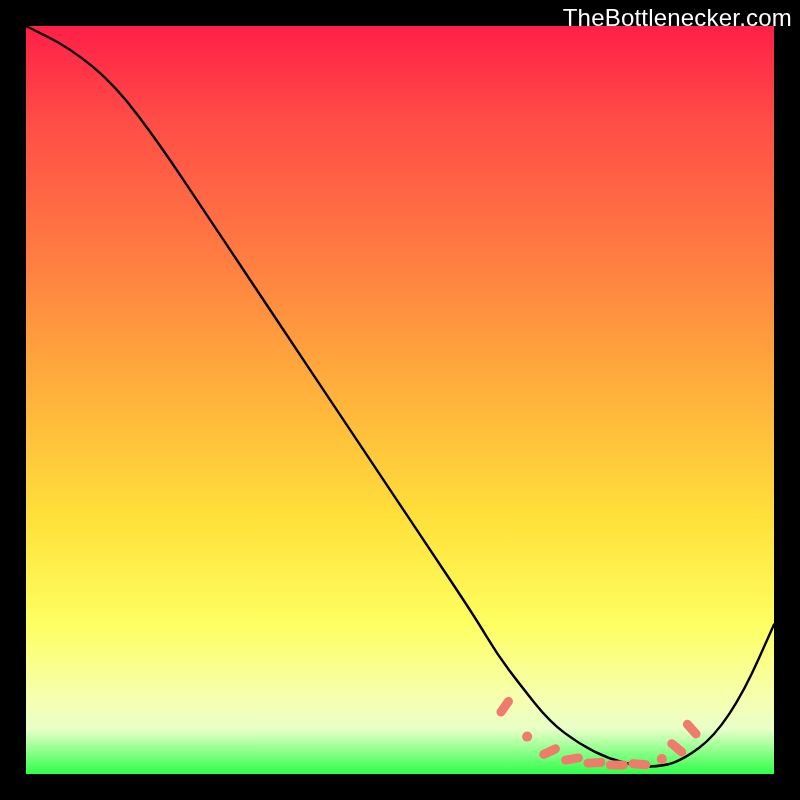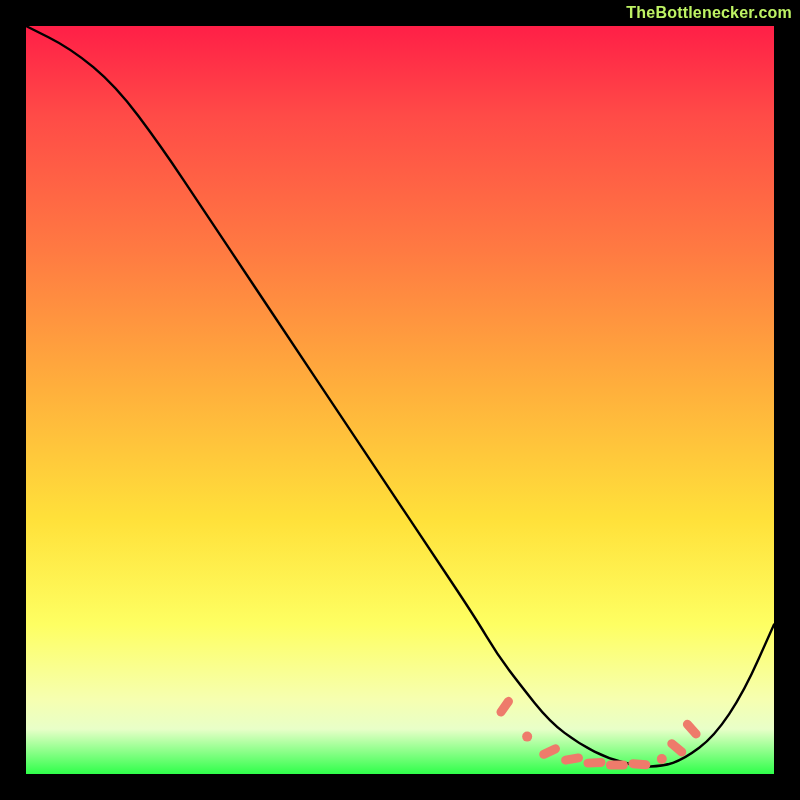--- a/index.html
+++ b/index.html
@@ -36,23 +36,23 @@
       #feff62 80%,
       #f6ffb0 90%,
       #e8ffc8 94%,
       #2fff4a 100%
     );
   }
   .watermark {
     position: absolute;
     top: 4px;
     right: 8px;
-    color: #bef264;
-    font-size: 16px;
-    font-weight: 700;
+    color: #ffffff;
+    font-size: 24px;
+    font-weight: 400;
     letter-spacing: 0.2px;
     user-select: none;
   }
   svg.curve {
     position: absolute;
     left: 0;
     top: 0;
     width: 748px;
     height: 748px;
     overflow: visible;

